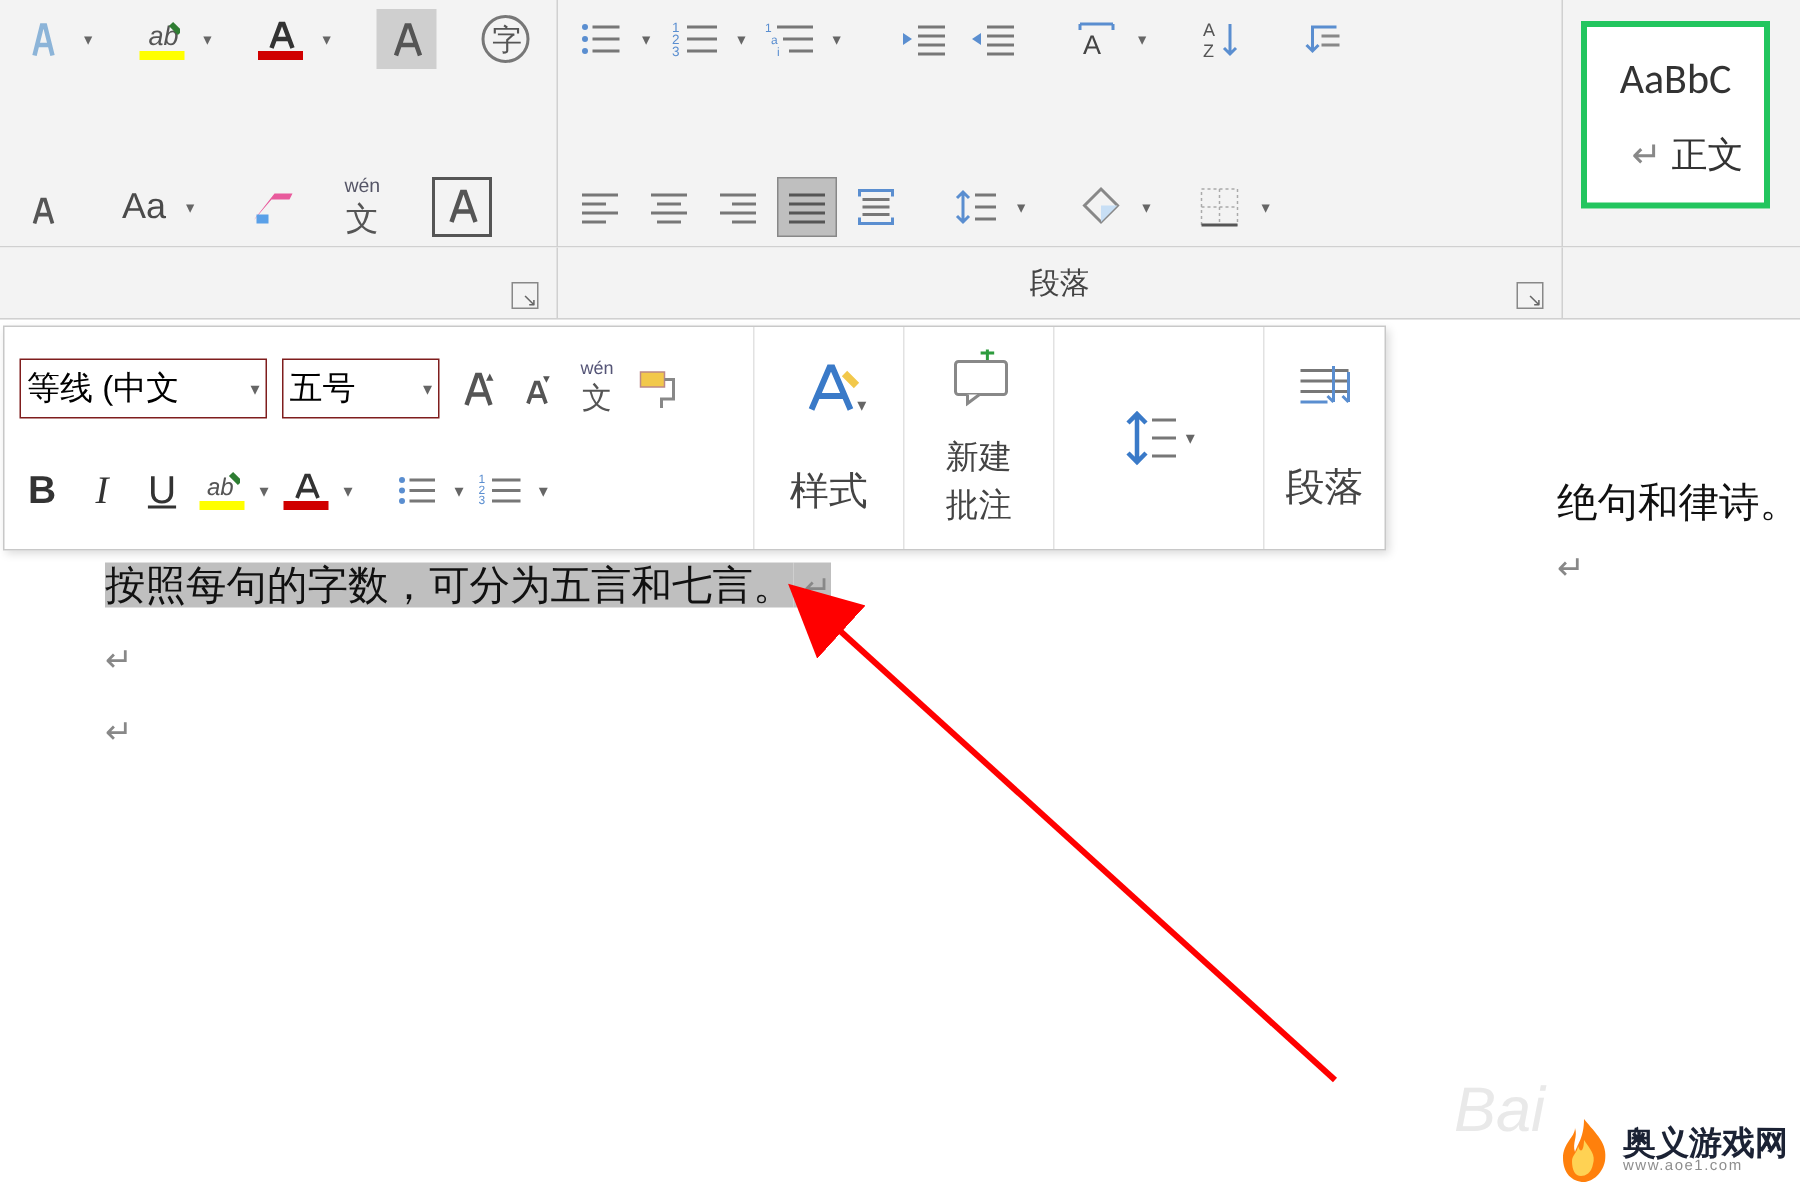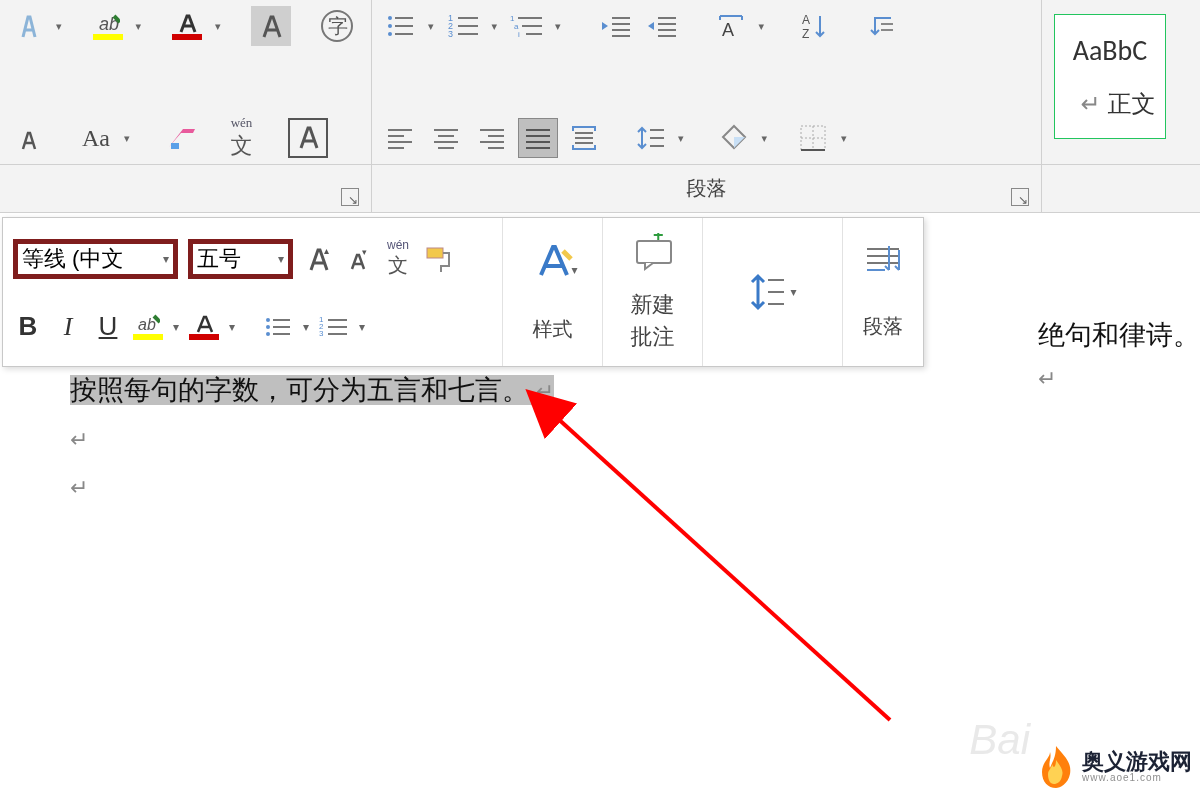--- a/index.html
+++ b/index.html
@@ -10,36 +10,36 @@
   .ribbon-group { border-right: 1px solid #d0d0d0; padding: 6px 8px; display: flex; flex-direction: column; justify-content: space-between; }
   .ribbon-row { display: flex; align-items: center; gap: 6px; }
   .rbtn { display: inline-flex; align-items: center; justify-content: center; height: 40px; min-width: 40px; color: #4a4a4a; cursor: pointer; }
   .drop { font-size: 11px; color: #666; margin-left: -2px; padding: 0 4px; }
   .grp-title { font-size: 20px; color: #444; font-weight: 400; margin: 0 auto; }
   .dlg-launch { width: 18px; height: 18px; border: 1px solid #888; position: relative; margin-right: 6px; }
   .dlg-launch::after { content: "↘"; font-size: 12px; position: absolute; right: 0; bottom: -2px; color: #666; }
   svg { display:block; }
 
   
-  .styles-box { border: 1px solid #22c55e; background: #fff; width: 112px; height: 125px; padding: 8px 6px; display:flex; flex-direction:column; align-items:center; justify-content:space-around; margin-left: 12px; }
+  .styles-box { border: 4px solid #22c55e; background: #fff; width: 126px; height: 125px; padding: 8px 6px; display:flex; flex-direction:column; align-items:center; justify-content:space-around; margin-left: 12px; }
   .styles-sample { font-size: 28px; font-family: Calibri, sans-serif; color: #333; }
   .styles-name { font-size: 24px; color: #333; margin-left: 16px; }
 
   
   .section-labels { background: #f3f3f3; height: 48px; border-bottom: 1px solid #d0d0d0; display:flex; }
   .sect-cell { border-right: 1px solid #d0d0d0; display:flex; align-items:center; justify-content:center; position:relative; }
   .sect-cell .dlg-launch { position:absolute; right:6px; bottom:6px; }
 
   
   .mini-toolbar { position: absolute; left: 2px; top: 217px; background: #fff; border: 1px solid #c8c8c8; box-shadow: 2px 2px 6px rgba(0,0,0,.15); display:flex; align-items:stretch; height: 150px; z-index: 20; }
   .mini-sec { border-right: 1px solid #e2e2e2; padding: 6px 10px; display:flex; flex-direction:column; justify-content:space-around; }
   .mini-row { display:flex; align-items:center; gap:10px; }
   .mini-btn { display:inline-flex; align-items:center; justify-content:center; min-width:30px; height:38px; color:#4a4a4a; cursor:pointer; }
-  .font-name-sel { border:5px solid #7f1d1d; height:40px; font-size:22px; padding:2px 4px; background:#fff; display:flex; align-items:center; justify-content:space-between; }
-  .big-label { font-size: 20px; color:#444; text-align:center; }
+  .font-name-sel { border:1px solid #7f1d1d; height:40px; font-size:22px; padding:2px 4px; background:#fff; display:flex; align-items:center; justify-content:space-between; }
+  .big-label { font-size: 26px; color:#444; text-align:center; }
   .sub-label { font-size:22px; color:#444; text-align:center; margin-top:2px; }
 
   
   .doc { position: absolute; left: 70px; top: 240px; right: 0; font-family: "SimSun", serif; font-size: 27px; line-height: 1.55; color: #111; }
   .para { margin-bottom: 6px; white-space: nowrap; }
   .sel { background: #bfbfbf; }
   .ret { color:#888; font-size:22px; display:inline-block; }
   .behind-text { position:absolute; left:940px; top:75px;margin-left:28px; }
 
   
@@ -100,21 +100,21 @@
           </svg>
       </span>
       <span style="width:14px"></span>
       <span class="rbtn">
         <svg width="34" height="34">
             <circle cx="17" cy="17" r="15" stroke="#777" stroke-width="2" fill="none"></circle>
             <text x="8" y="24" font-size="20" fill="#555">字</text>
           </svg>
       </span>
     </div>
-    <div class="ribbon-row" style="margin-top:-78px;font-family:Liberation Serif, serif;">
+    <div class="ribbon-row" style="margin-top:-78px;">
       <span class="rbtn">
         <svg width="22" height="30">
             <path d="M6 26 L11 10 L13 10 L18 26 M8 20 L16 20" stroke="#555" stroke-width="2.5" fill="none"></path>
           </svg>
       </span>
       <span style="width:16px"></span>
       <span class="rbtn">
           <span style="font-size:24px;">Aa</span>
         </span>
       <span class="drop">▾</span>

